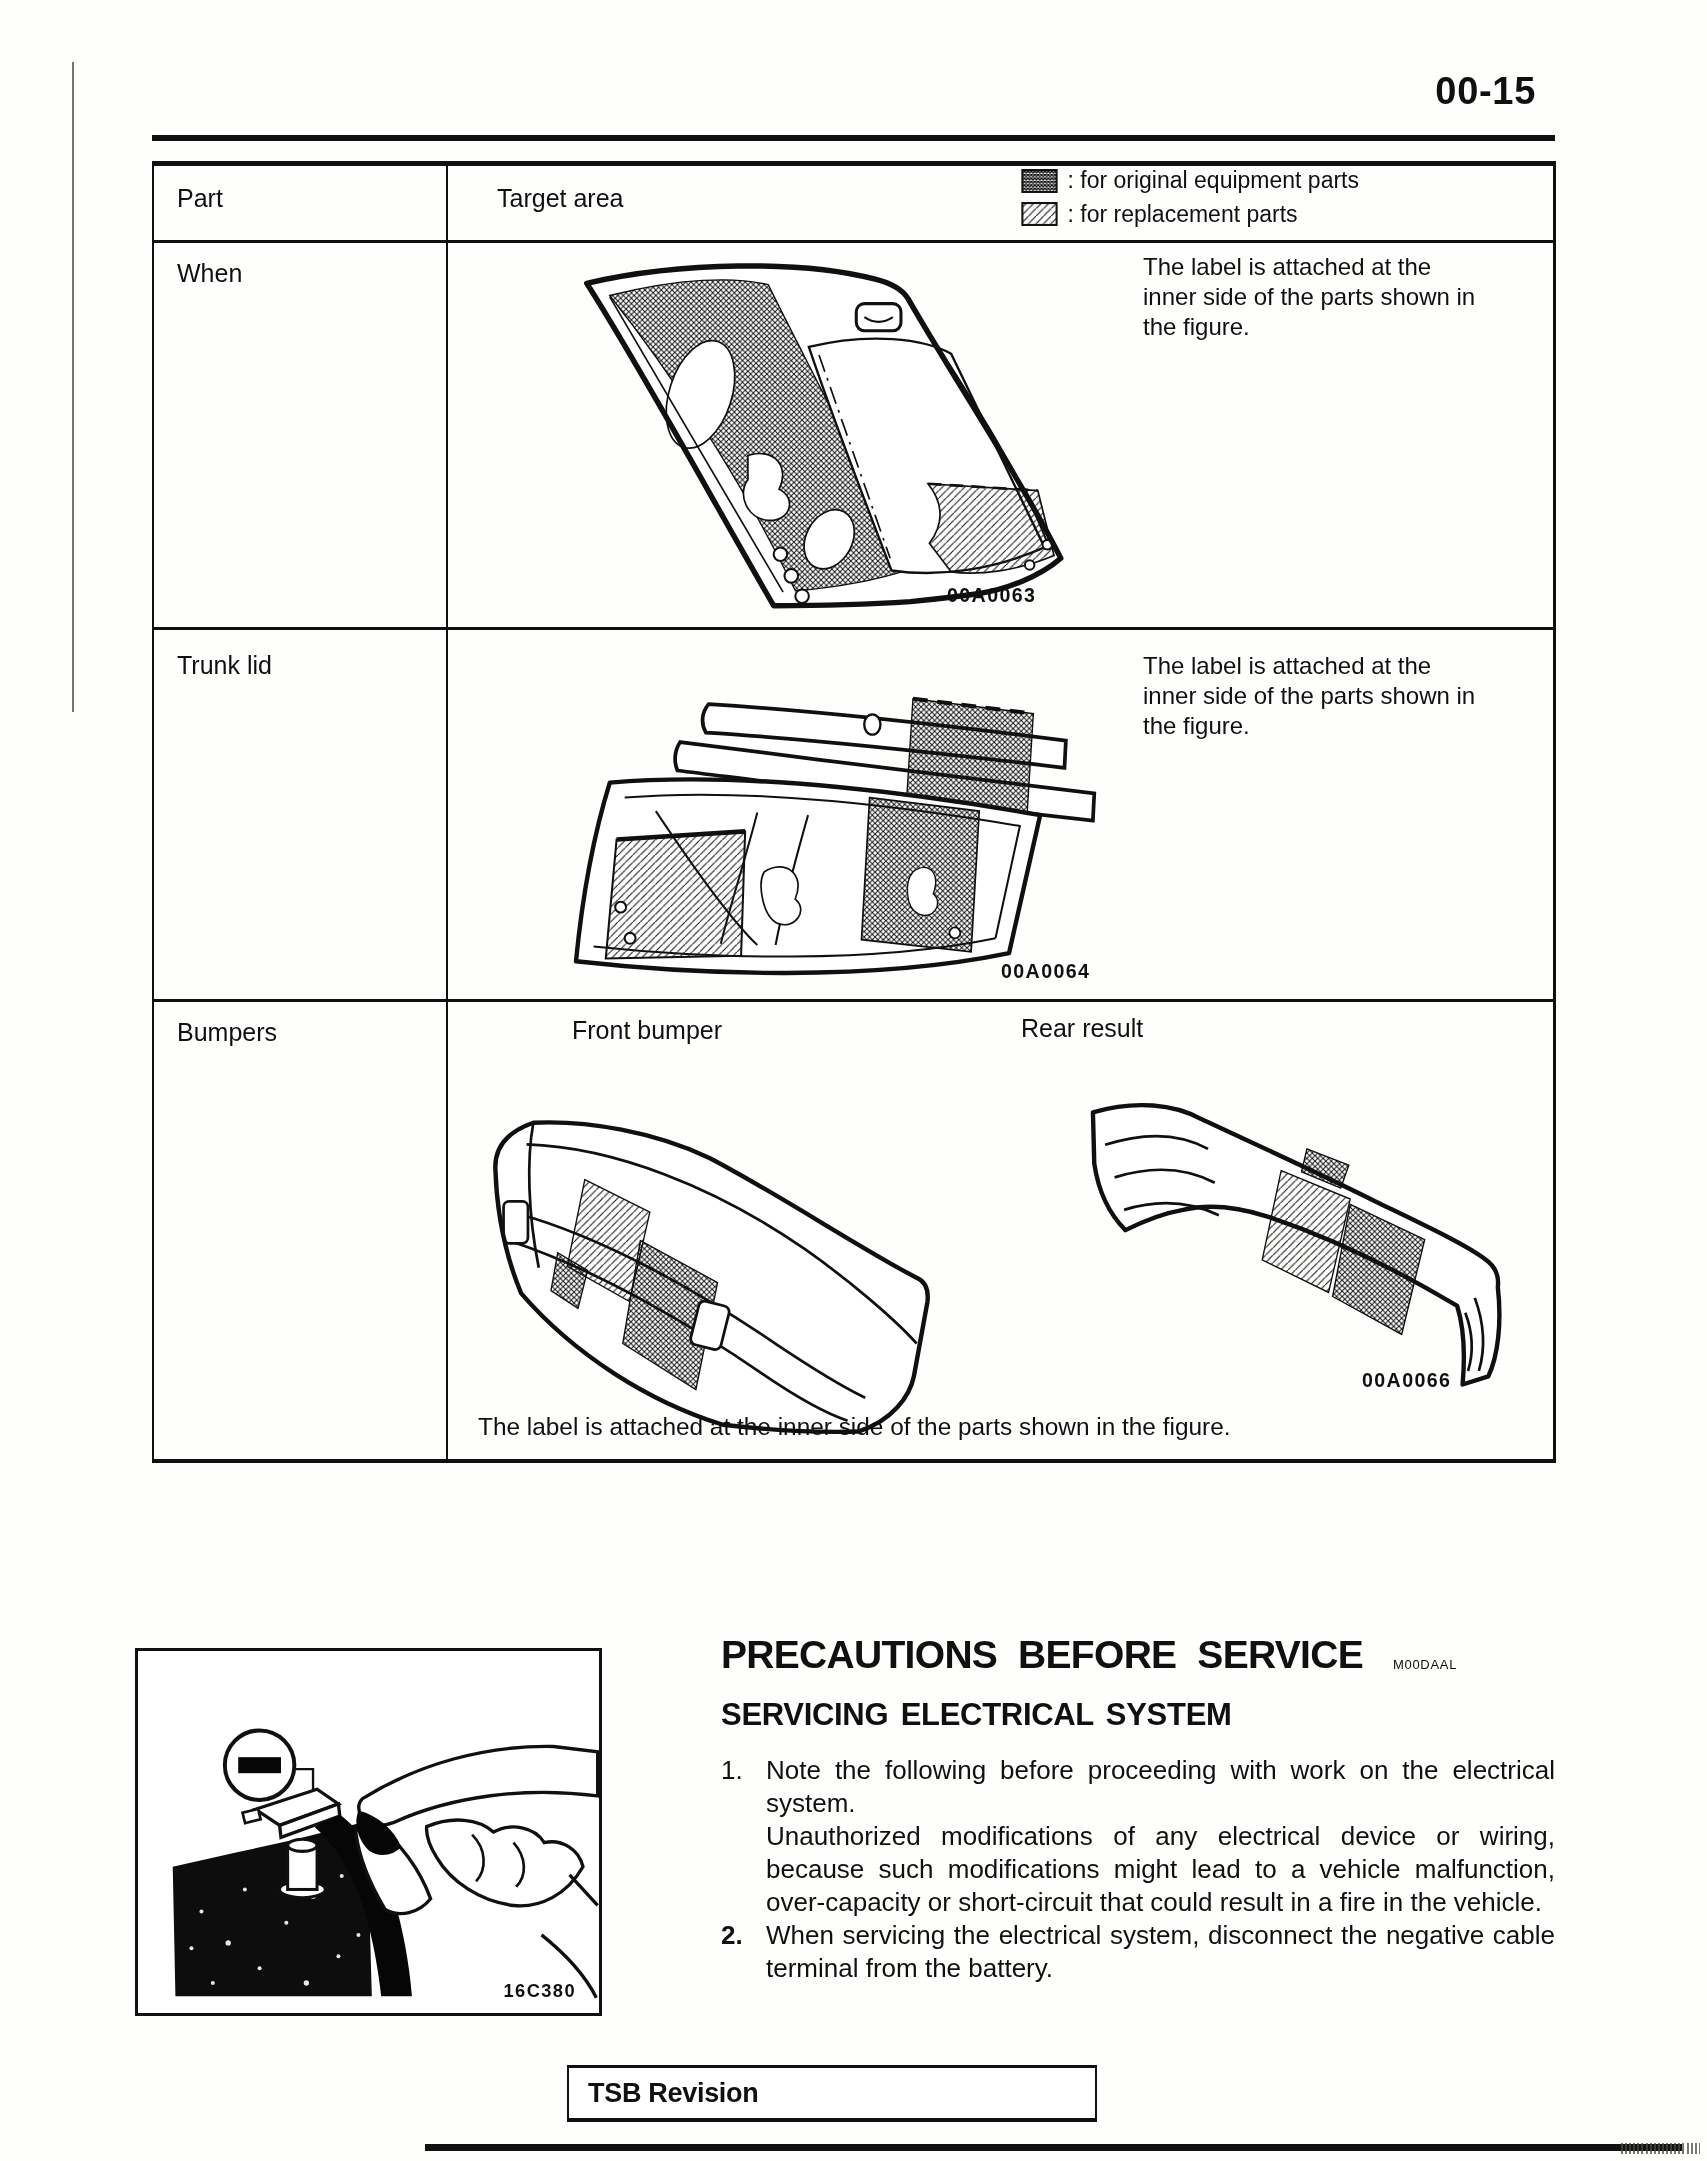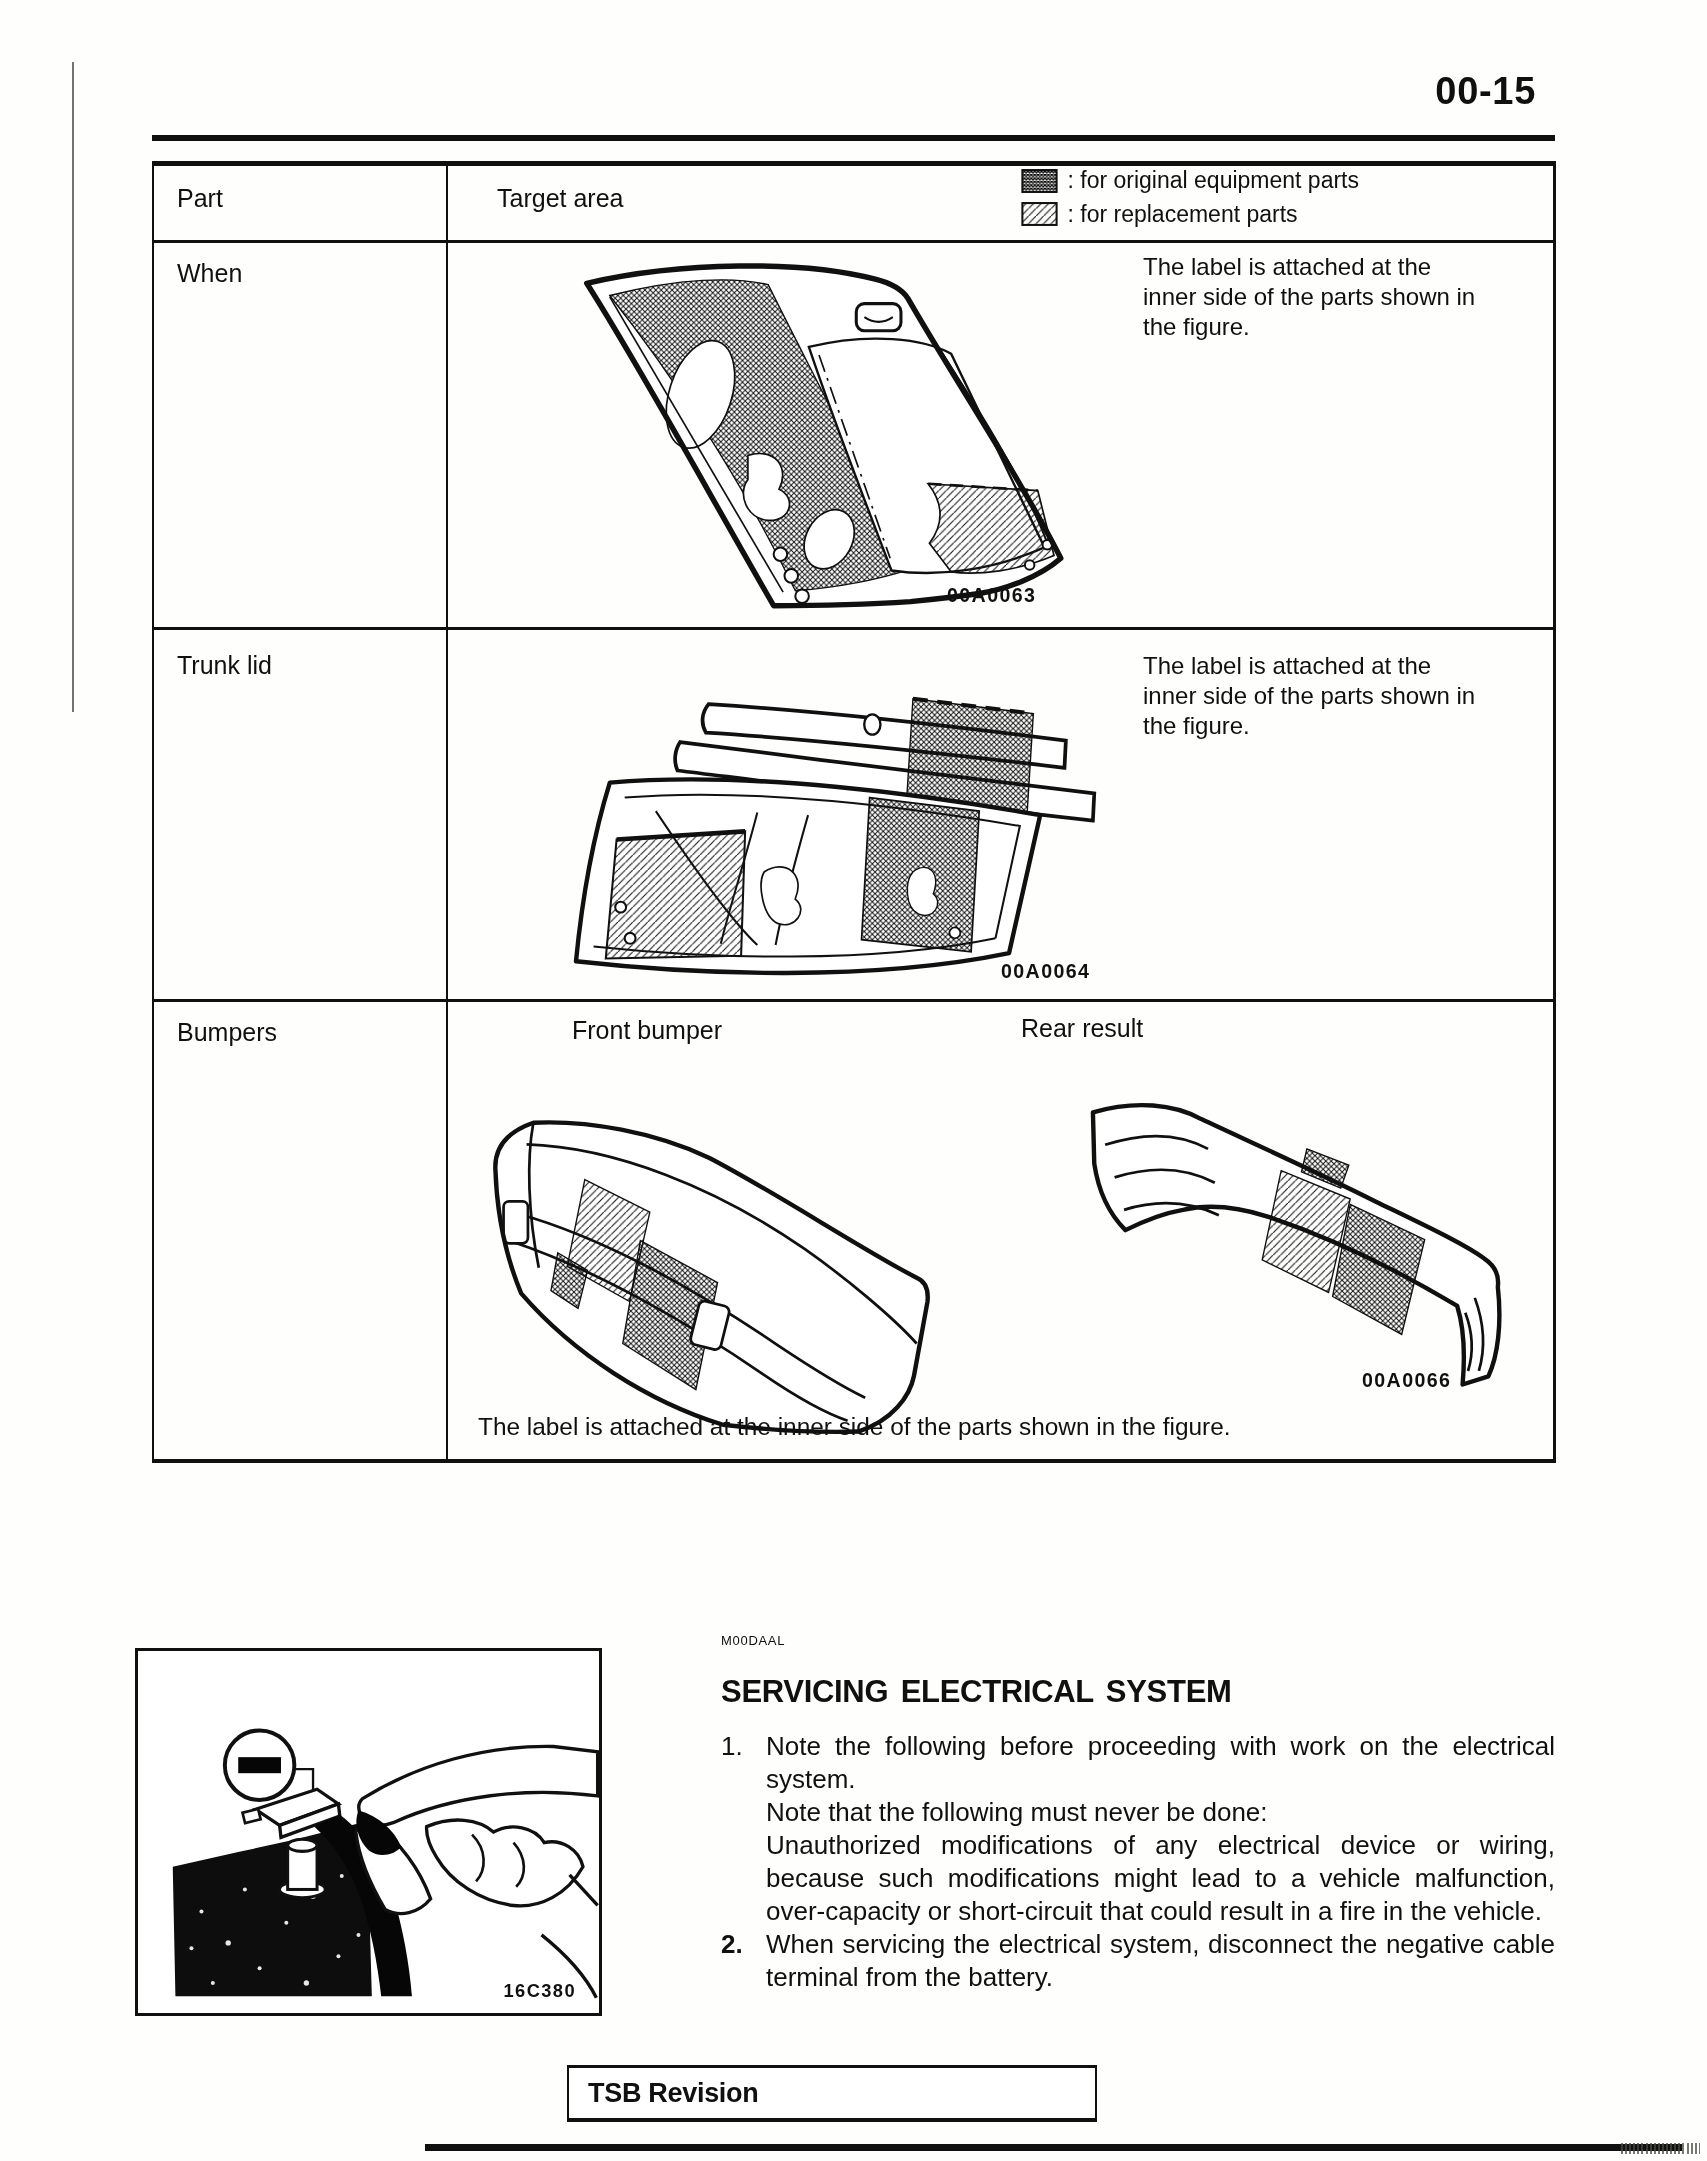--- a/index.html
+++ b/index.html
@@ -229,29 +229,29 @@
       <path d="M352,252 C392,280 422,322 438,366 C420,388 392,394 370,382 C346,342 330,300 326,266 C331,254 342,247 352,252 Z" fill="#fff" stroke="#101010" stroke-width="5"></path>
       <path d="M330,234 C360,242 382,262 394,288 C382,302 360,304 346,294 C330,280 322,254 330,234 Z" fill="#060606"></path>
       <path d="M646,330 L688,376" fill="none" stroke="#101010" stroke-width="5"></path>
       <path d="M604,420 C644,452 670,482 686,514" fill="none" stroke="#101010" stroke-width="5"></path>
     </svg>
     <div class="battery-code">16C380</div>
   </figure>
 
   <div class="prec-col">
     <div class="prec-title-row">
+      <span class="prec-title">PRECAUTIONS BEFORE SERVICE</span>
       <span class="prec-code">M00DAAL</span>
     </div>
     <div class="prec-subtitle">SERVICING ELECTRICAL SYSTEM</div>
     <div class="prec-list">
       <div class="prec-item">
         <div class="prec-num">1.</div>
         <div class="prec-body">
           <p>Note the following before proceeding with work on the electrical system.</p>
-          <p>Note that the following must never be done:</p>
           <p>Unauthorized modifications of any electrical device or wiring, because such modifications might lead to a vehicle malfunction, over-capacity or short-circuit that could result in a fire in the vehicle.</p>
         </div>
       </div>
       <div class="prec-item">
         <div class="prec-num bold">2.</div>
         <div class="prec-body">
           <p>When servicing the electrical system, disconnect the negative cable terminal from the battery.</p>
         </div>
       </div>
     </div>

